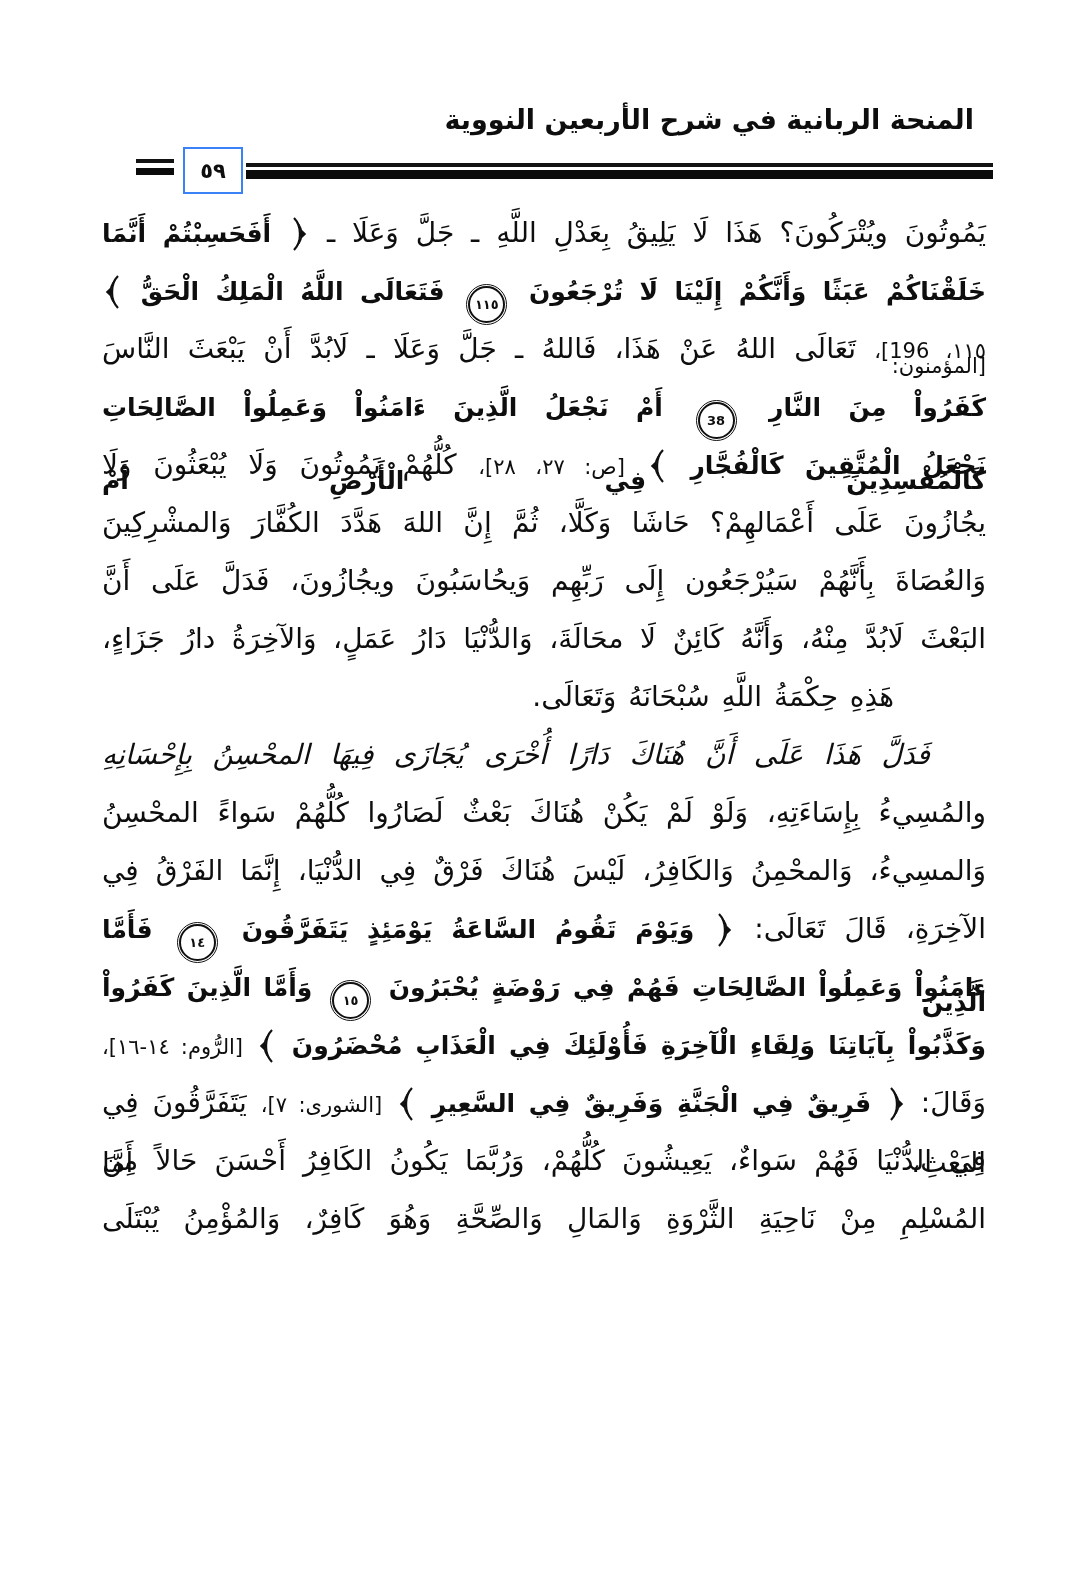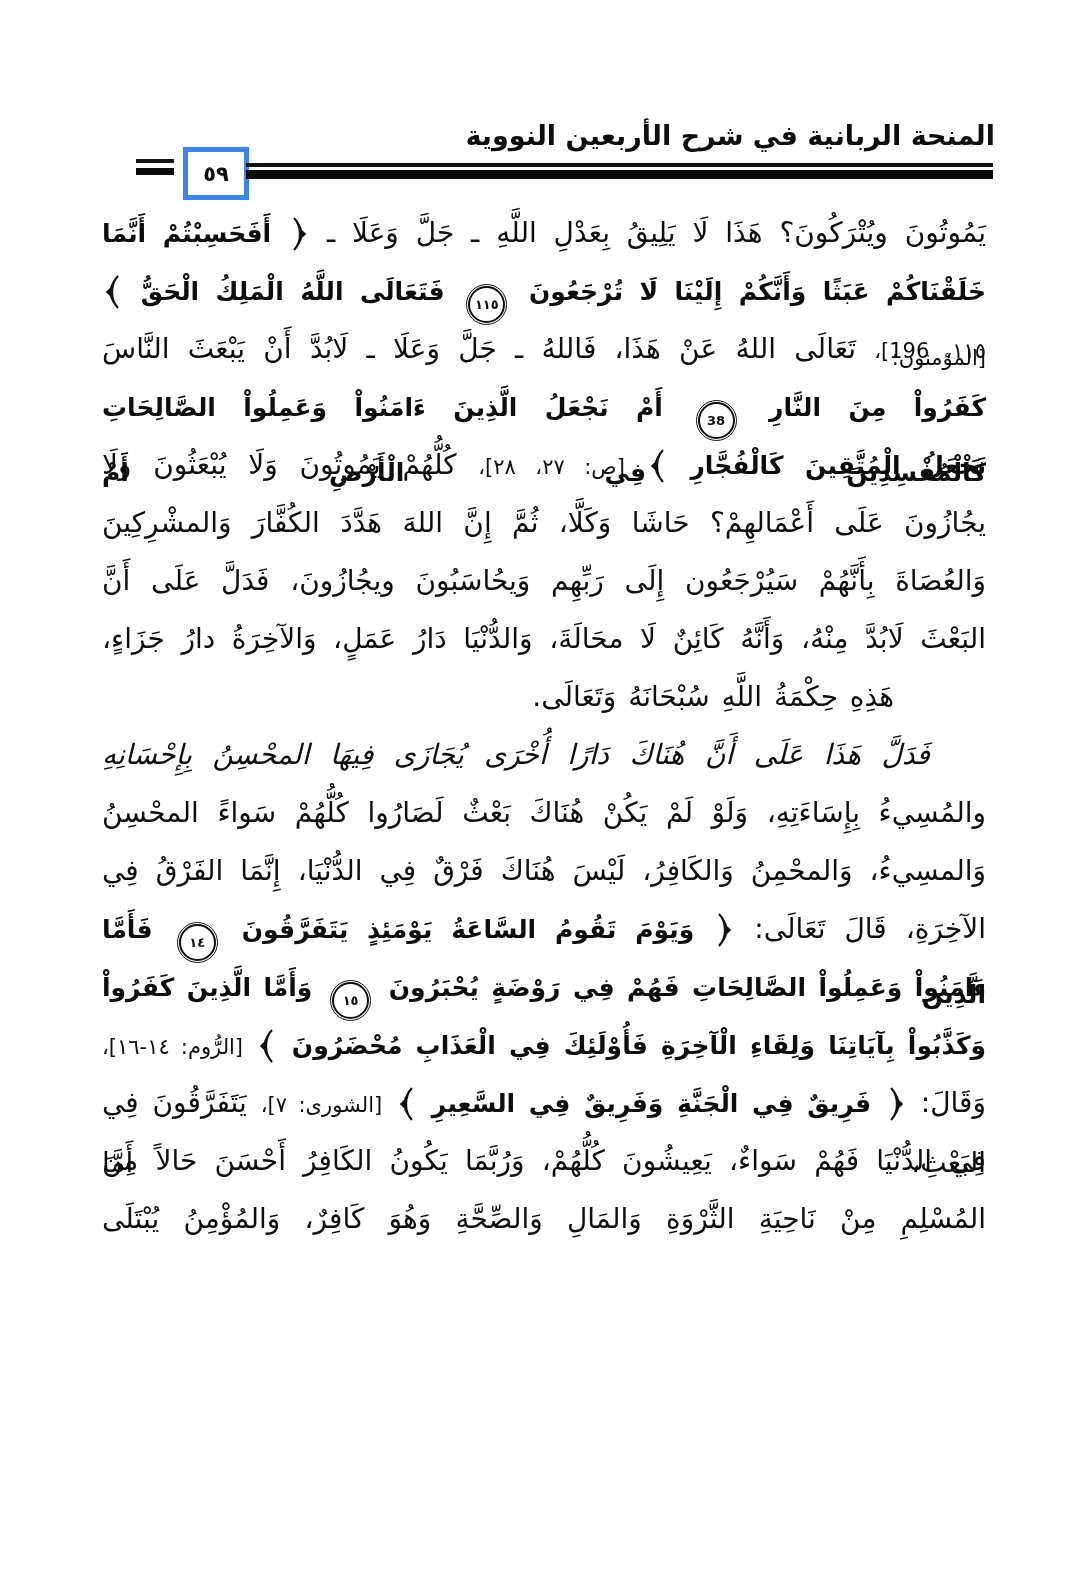--- a/index.html
+++ b/index.html
@@ -8,35 +8,34 @@
     width:1084px; height:1574px;
     margin:0 auto;
     background:#ffffff;
     color:#0e0e0e;
     font-family:"DejaVu Sans", sans-serif;
     overflow:hidden;
     direction:rtl;
   }
   
   .header-title {
-    position:absolute; top:104px; right:89px;
+    position:absolute; top:104px; right:110px;
     font-size:27px; font-weight:700;
     letter-spacing:-0.5px;
     white-space:nowrap;
-    margin-top:16px;
   }
   .header-rule {
     position:absolute; top:163px; left:246px; width:747px;
   }
   .header-rule .thin  { height:4px; background:#121212; margin-bottom:3px; }
   .header-rule .thick { height:9px; background:#0b0b0b; }
   .page-num-box {
     position:absolute; top:147px; left:183px;
     width:56px; height:43px;
-    border:5px solid #3b82f6;
+    border:2px solid #3b82f6;
     display:flex; align-items:center; justify-content:center;
     font-size:21px; font-weight:700;
     background:#fff;
   }
   .edge-dashes { position:absolute; top:159px; left:136px; width:38px; }
   .edge-dashes .thin  { height:4px; background:#121212; margin-bottom:5px; }
   .edge-dashes .thick { height:7px; background:#0b0b0b; }
 
   
   .body-text {
@@ -55,21 +54,21 @@
   .line.indent  { padding-right:56px;font-style:italic; }
   .seg-plain { }
   .seg-quran { font-weight:700; font-size:25px; letter-spacing:-0.3px; }
   .seg-ref   { font-size:21px; }
   .ayah {
     display:inline-flex; align-items:center; justify-content:center;
     width:33px; height:33px;
     border:2px solid #101010; border-radius:50%;
     outline:1.5px solid #101010; outline-offset:1.5px;
     font-size:13px; font-weight:700; line-height:normal;
-    vertical-align:-9px; margin:4px 7px;
+    vertical-align:-9px; margin:12px 7px;
     background:#fff;
   }
   .bracket-icon { vertical-align:-10px; margin:0 3px; }
 </style>
 </head>
 <body>
 
 <div class="page">
 
   <div class="header-title">المنحة الربانية في شرح الأربعين النووية</div>

